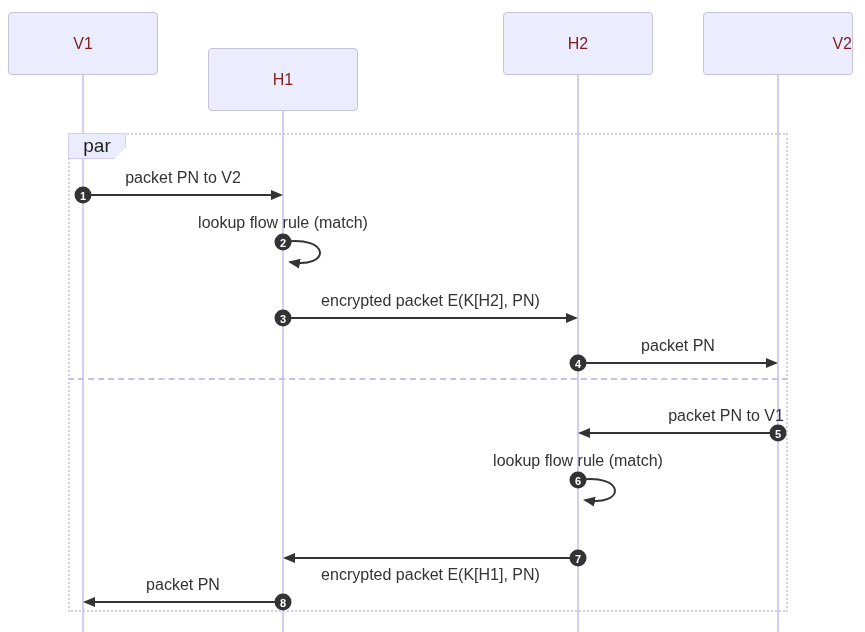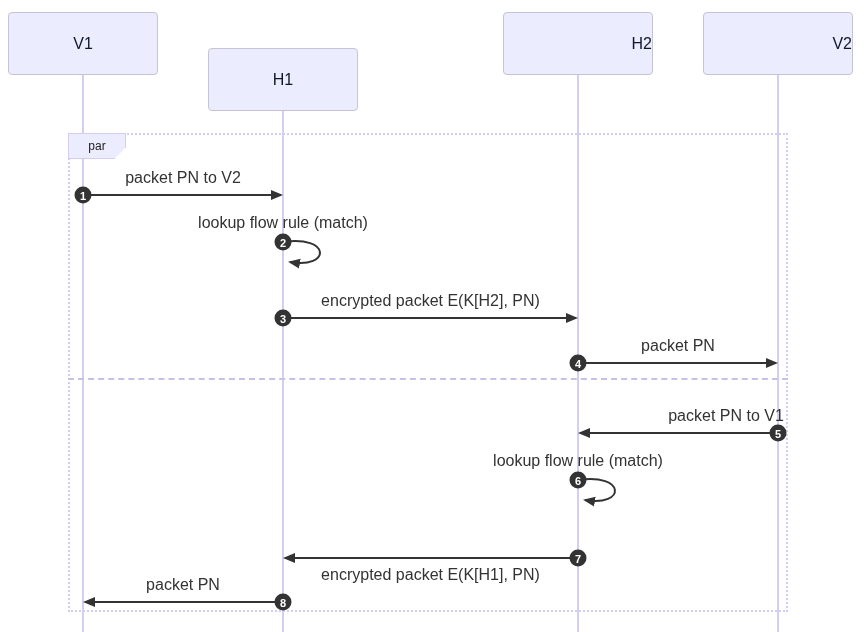--- a/index.html
+++ b/index.html
@@ -4,38 +4,38 @@
 <style>
   html,body { margin:0; padding:0; background:#ffffff; }
   body { font-family:"Liberation Sans", sans-serif; }
   .stage { position:relative; width:865px; height:632px; background:#fff; overflow:hidden; }
 
   .lifeline { position:absolute; width:2px; background:var(--lifeline,#d6cef2); z-index:1; }
 
   .actor { position:absolute; box-sizing:border-box; width:150px; height:63px;
            background:var(--actor-fill,#ECECFF); border:1px solid var(--actor-border,#c4c4d6);
            border-radius:4px; display:flex; align-items:center; justify-content:center;
-           font-size:16px; color:#0f172a; z-index:3; }
+           font-size:16px; color:#7f1d1d; z-index:3; }
 
   .banner { position:absolute; left:57px; top:86px; width:747px; height:38px; box-sizing:border-box;
             background:var(--banner-fill,#fcf9a6); border:2px solid var(--banner-border,#b5b556);
             display:flex; align-items:center; justify-content:center;
             font-size:16px; color:#1b1b1b; z-index:3; }
 
   .par-frame { position:absolute; left:68px; top:133px; width:720px; height:479px;
                box-sizing:border-box; border:2px dotted var(--frame,#d4ccf2); z-index:2; }
 
   .par-divider { position:absolute; left:68px; top:378px; width:720px; height:0;
                  border-top:2px dashed var(--frame2,#c9c0ea); z-index:2; }
 
   .par-tab { position:absolute; left:68px; top:133px; width:58px; height:26px; box-sizing:border-box;
              background:var(--actor-fill,#ECECFF); border:1px solid var(--frame,#d4ccf2);
              clip-path:polygon(0 0,100% 0,100% 55%,80% 100%,0 100%);
              display:flex; align-items:center; justify-content:center;
-             font-size:12px; color:#222; z-index:4; }
+             font-size:19px; color:#222; z-index:4; }
 
   #arrow-svg { position:absolute; left:0; top:0; z-index:4; }
   .msg-line { stroke:#333333; stroke-width:2; fill:none; }
 
   .msg-label { position:absolute; transform:translateX(-50%); font-size:16px; color:#333;
                white-space:nowrap; z-index:5; }
 
   .badge { position:absolute; width:17px; height:17px; border-radius:50%;
            background:#333333; color:#fff; font-size:11px; font-weight:bold;
            display:flex; align-items:center; justify-content:center;
@@ -60,21 +60,21 @@
     <span>par</span>
   </div>
 
   <div id="actors">
       <div class="actor" style="left: 8px; top: 12px;">
         <span>V1</span>
       </div>
       <div class="actor" style="left: 208px; top: 28px; margin-top: 20px;">
         <span>H1</span>
       </div>
-      <div class="actor" style="left: 503px; top: 12px; justify-content: flex-end;">
+      <div class="actor" style="left: 503px; top: 12px;">
         <span>H2</span>
       </div>
       <div class="actor" style="left: 703px; top: 12px; justify-content: flex-end;">
         <span>V2</span>
       </div>
     </div>
 
   <svg id="arrow-svg" width="865" height="632">
     <defs>
       <marker id="ah" markerUnits="userSpaceOnUse" markerWidth="14" markerHeight="12" refX="10" refY="5" orient="auto">

